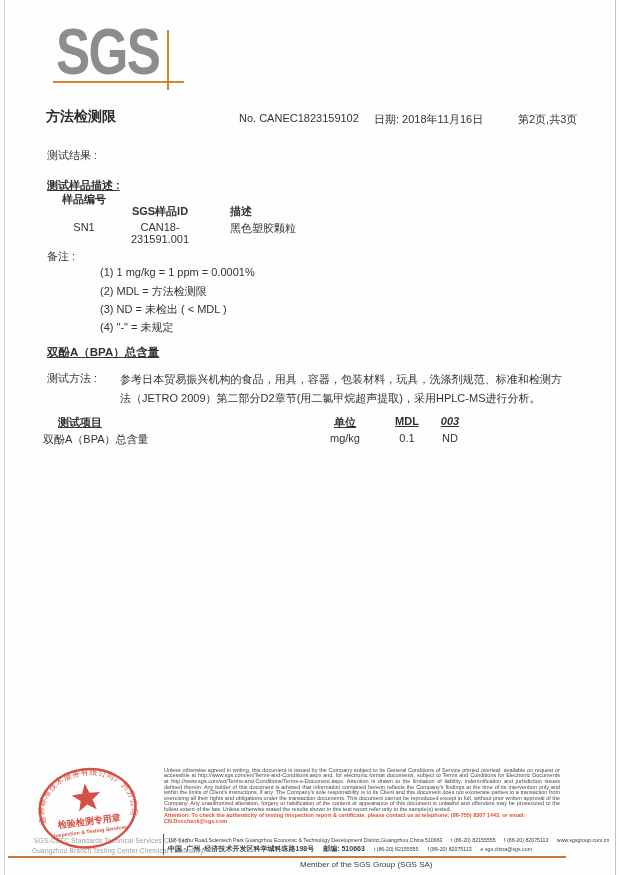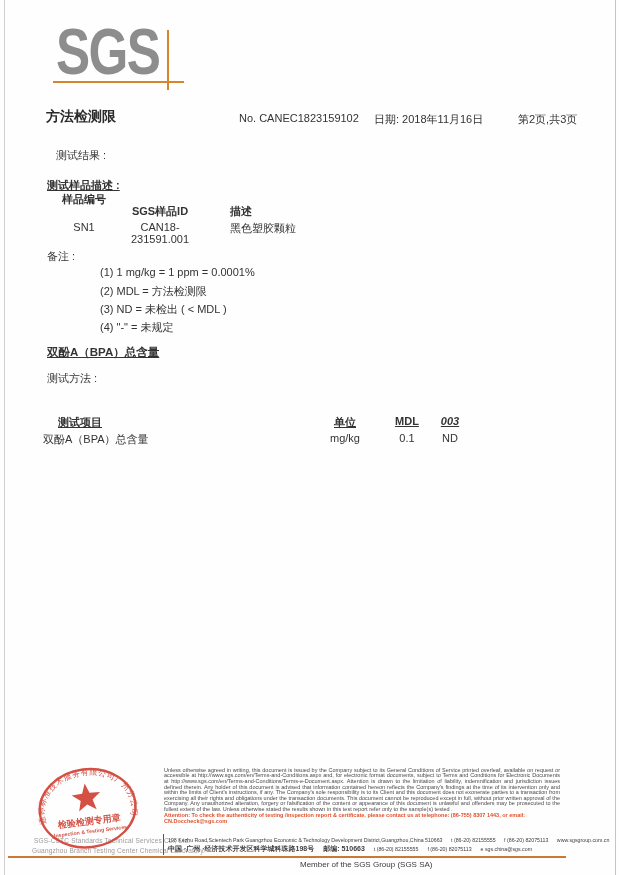--- a/index.html
+++ b/index.html
@@ -77,38 +77,39 @@
 
   <div class="logo-text">SGS</div>
   <div class="logo-hline"></div>
   <div class="logo-vline"></div>
 
   <div class="doc-title">方法检测限</div>
   <div class="hdr-small hdr-no">No. CANEC1823159102</div>
   <div class="hdr-small hdr-date">日期: 2018年11月16日</div>
   <div class="hdr-small hdr-page">第2页,共3页</div>
 
-  <div class="lbl" style="left:47px; top:148px;margin-left:9px;">测试结果 :</div>
+  <div class="lbl" style="left:47px; top:148px;">测试结果 :</div>
   <div class="lbl u b" style="left:47px; top:178px;">测试样品描述 :</div>
 
   <div class="cell ctr b" style="left:55px; top:192px; width:58px;">样品编号</div>
   <div class="cell ctr b" style="left:122px; top:204px; width:76px;">SGS样品ID</div>
   <div class="cell b" style="left:230px; top:204px;">描述</div>
   <div class="cell ctr" style="left:55px; top:221px; width:58px;">SN1</div>
   <div class="cell ctr" style="left:122px; top:221px; width:76px;">CAN18-231591.001</div>
   <div class="cell" style="left:230px; top:221px;">黑色塑胶颗粒</div>
 
   <div class="lbl" style="left:47px; top:249px;">备注 :</div>
   <div class="lbl" style="left:100px; top:266px;">(1) 1 mg/kg = 1 ppm = 0.0001%</div>
   <div class="lbl" style="left:100px; top:284px;">(2) MDL = 方法检测限</div>
   <div class="lbl" style="left:100px; top:302px;">(3) ND = 未检出 ( &lt; MDL )</div>
   <div class="lbl" style="left:100px; top:320px;">(4) "-" = 未规定</div>
 
   <div class="lbl u b" style="left:47px; top:345px; font-size:11.5px;">双酚A（BPA）总含量</div>
   <div class="lbl" style="left:47px; top:371px;">测试方法 :</div>
+  <div class="method-text">参考日本贸易振兴机构的食品，用具，容器，包装材料，玩具，洗涤剂规范、标准和检测方法（JETRO 2009）第二部分D2章节(用二氯甲烷超声提取)，采用HPLC-MS进行分析。</div>
 
   <div class="cell u b" style="left:58px; top:415px;">测试项目</div>
   <div class="cell ctr u b" style="left:320px; top:415px; width:50px;">单位</div>
   <div class="cell ctr u b" style="left:385px; top:415px; width:44px;">MDL</div>
   <div class="cell ctr u b i" style="left:428px; top:415px; width:44px;">003</div>
   <div class="cell" style="left:43px; top:432px;">双酚A（BPA）总含量</div>
   <div class="cell ctr" style="left:320px; top:432px; width:50px;">mg/kg</div>
   <div class="cell ctr" style="left:385px; top:432px; width:44px;">0.1</div>
   <div class="cell ctr" style="left:428px; top:432px; width:44px;">ND</div>
 

